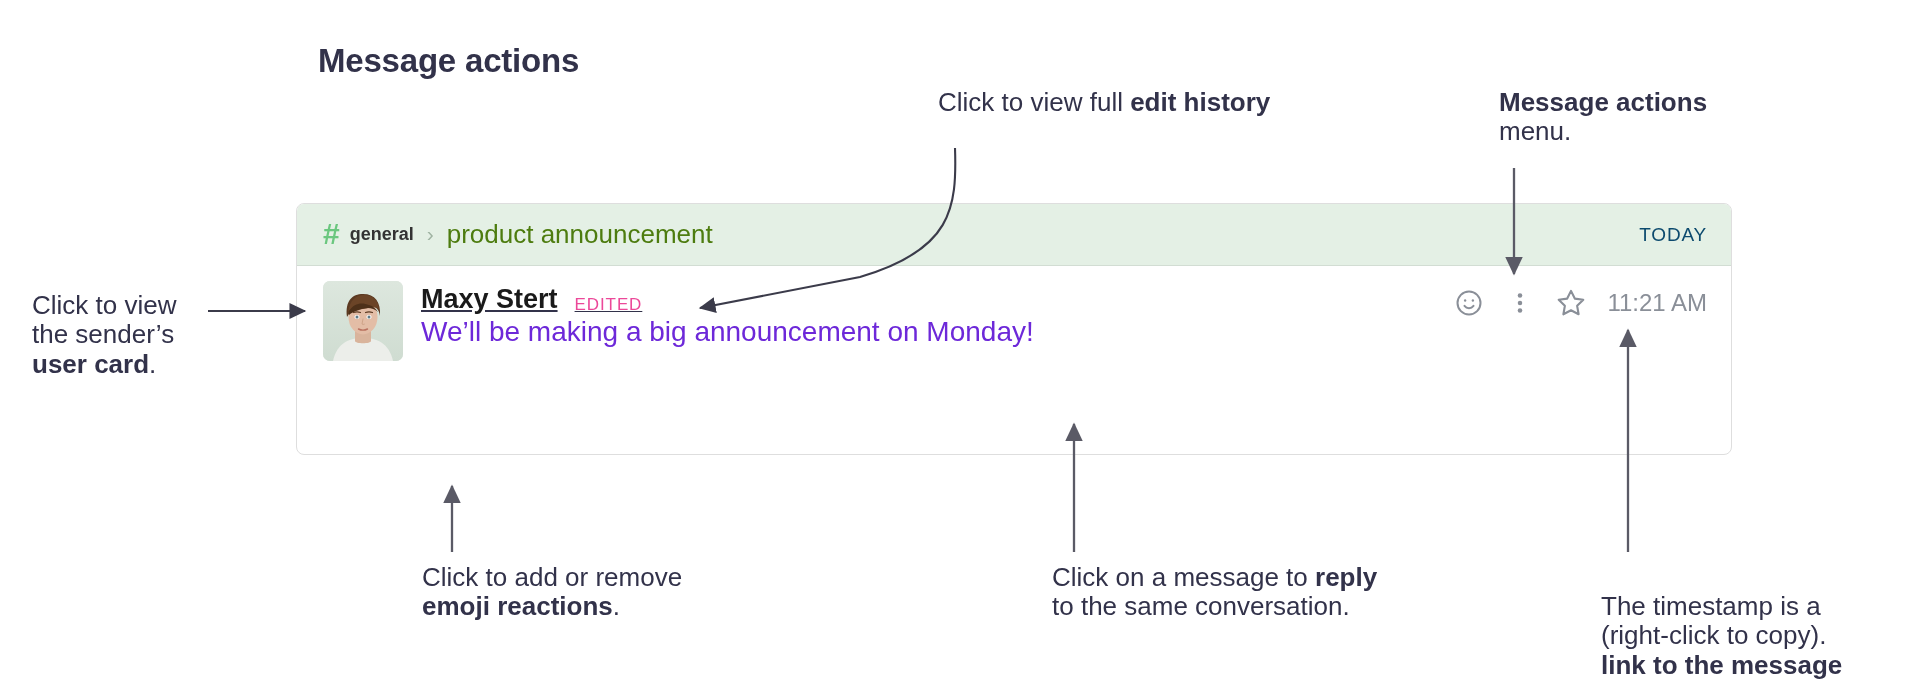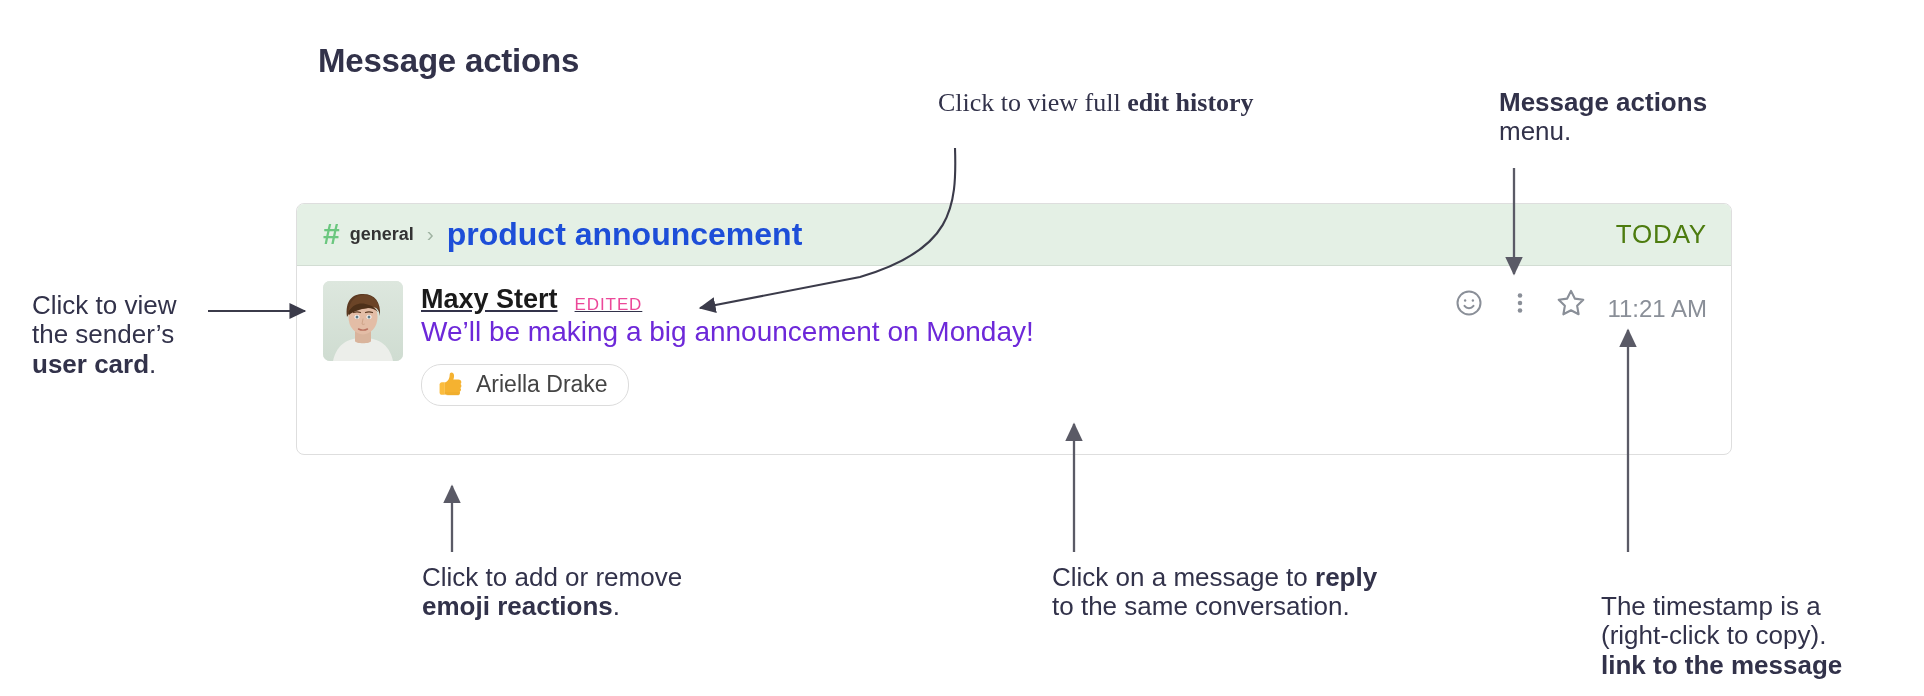--- a/index.html
+++ b/index.html
@@ -66,30 +66,30 @@
     color: #333333;
     white-space: nowrap;
   }
   #breadcrumb-chevron {
     font-size: 21px;
     color: #9fb3a2;
     margin: 0 13px;
     transform: translateY(-1px);
   }
   #topic-name {
-    font-size: 32px;
-    font-weight: bold;
-    color: #1d4ed8;
+    font-size: 26px;
+    font-weight: normal;
+    color: #4d7c0f;
     white-space: nowrap;
   }
   #today-label {
     margin-left: auto;
-    font-size: 26px;
+    font-size: 19px;
     letter-spacing: 0.8px;
-    color: #4d7c0f;
+    color: #0c4a6e;
     white-space: nowrap;
   }
 
   
   #message-row {
     position: relative;
     padding: 15px 24px 0 26px;
     display: flex;
     align-items: flex-start;
   }
@@ -156,21 +156,21 @@
     color: #444444;
     white-space: nowrap;
   }
 
   
   #message-actions {
     position: absolute;
     right: 24px;
     top: 17px;
     display: flex;
-    align-items: flex-end;
+    align-items: center;
     gap: 5px;
   }
   .action-btn {
     width: 46px;
     height: 40px;
     display: flex;
     align-items: center;
     justify-content: center;
   }
   .action-btn svg { display: block; }
@@ -185,21 +185,21 @@
   .annotation {
     position: absolute;
     font-size: 26px;
     line-height: 1.13;
     color: #32324a;
     white-space: nowrap;
   }
   .annotation b { font-weight: bold; }
 
   #anno-user-card   { left: 32px;   top: 291px; }
-  #anno-edit-hist   { left: 938px;  top: 88px; font-family: Liberation Serif, serif; }
+  #anno-edit-hist   { left: 938px;  top: 88px; }
   #anno-actions-menu{ left: 1499px; top: 88px; }
   #anno-reactions   { left: 422px;  top: 563px; }
   #anno-reply       { left: 1052px; top: 563px; }
   #anno-timestamp   { left: 1601px; top: 592px; }
 
   
   #arrow-layer {
     position: absolute;
     left: 0; top: 0;
     width: 1924px;
@@ -263,30 +263,20 @@
         </g>
       </svg>
     </div>
 
     <div id="message-content">
       <div id="sender-line">
         <span id="sender-name">Maxy Stert</span>
         <span id="edited-badge">EDITED</span>
       </div>
       <div id="message-text">We’ll be making a big announcement on Monday!</div>
-      <div id="reaction-row">
-        <div id="reaction-pill">
-          <svg id="reaction-emoji" viewBox="0 0 36 36" aria-hidden="true">
-            <path fill="#fbbc3e" d="M5.5 17.5c0-1.6 1.2-2.8 2.7-2.8h3.6v15.1H8.2c-1.5 0-2.7-1.2-2.7-2.8z"></path>
-            <path fill="#f5b230" d="M11.8 14.9c2-.6 3.6-2.1 4.6-3.9 1-1.9 1.1-3.6 1.2-5.3.1-1.6 1-2.6 2.3-2.6 1.5 0 2.7 1.1 2.9 2.9.2 1.9-.2 3.9-.8 5.5h6.2c1.9 0 3.4 1.4 3.4 3.1 0 .9-.4 1.7-1 2.3.7.5 1.1 1.3 1.1 2.2 0 1-.5 1.9-1.3 2.4.5.5.8 1.2.8 2 0 1.1-.6 2-1.5 2.5.2.4.3.8.3 1.2 0 1.6-1.4 2.9-3.2 2.9H17c-2 0-3.9-.6-5.2-1.4z"></path>
-            <path fill="#e8a628" d="M11.8 29.3c1.3.8 3.2 1.4 5.2 1.4h9.8c1.8 0 3.2-1.3 3.2-2.9 0-.4-.1-.8-.3-1.2H11.8z" opacity="0.35"></path>
-          </svg>
-          <span id="reaction-label">Ariella Drake</span>
-        </div>
-      </div>
     </div>
 
     <div id="message-actions">
       <span class="action-btn">
         <svg width="30" height="30" viewBox="0 0 24 24" fill="none" stroke="#8a8f98" stroke-width="1.6" stroke-linecap="round" stroke-linejoin="round">
           <circle cx="12" cy="12" r="9.2"></circle>
           <circle cx="8.9" cy="10" r="0.95" fill="#8a8f98" stroke="none"></circle>
           <circle cx="15.1" cy="10" r="0.95" fill="#8a8f98" stroke="none"></circle>
           <path d="M8.4 14.3c.9 1.2 2.1 1.8 3.6 1.8s2.7-.6 3.6-1.8"></path>
         </svg>

